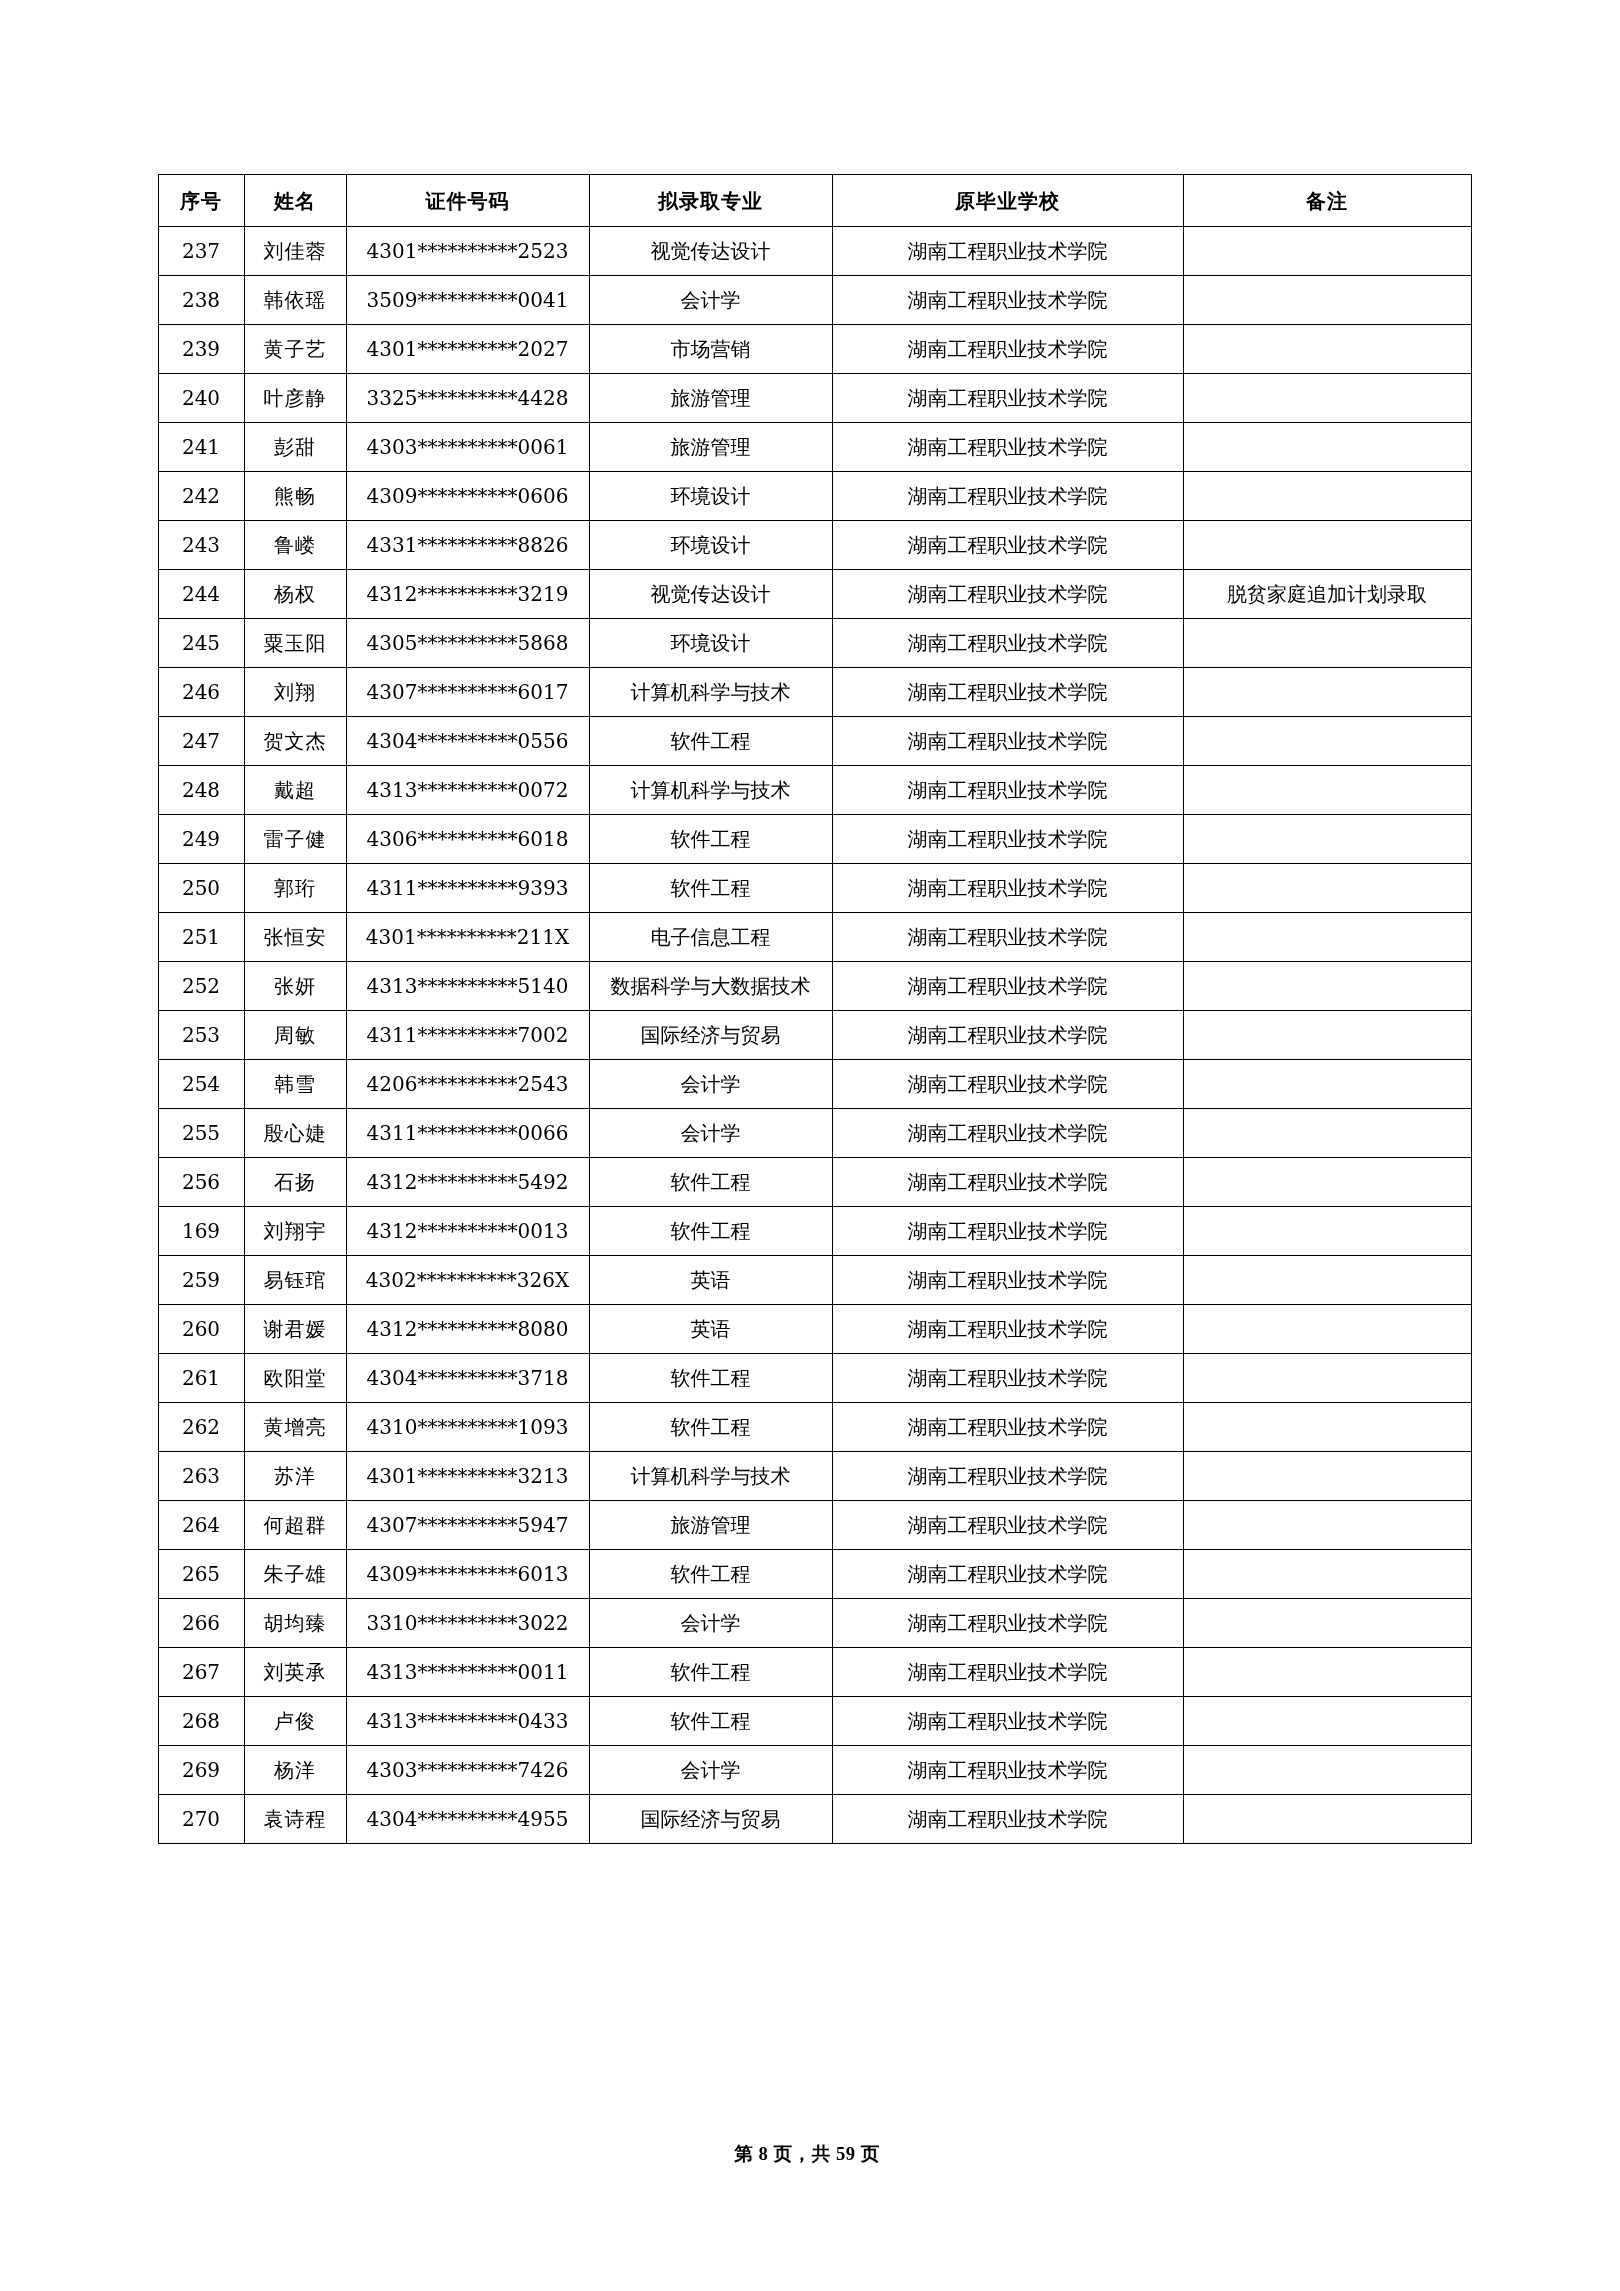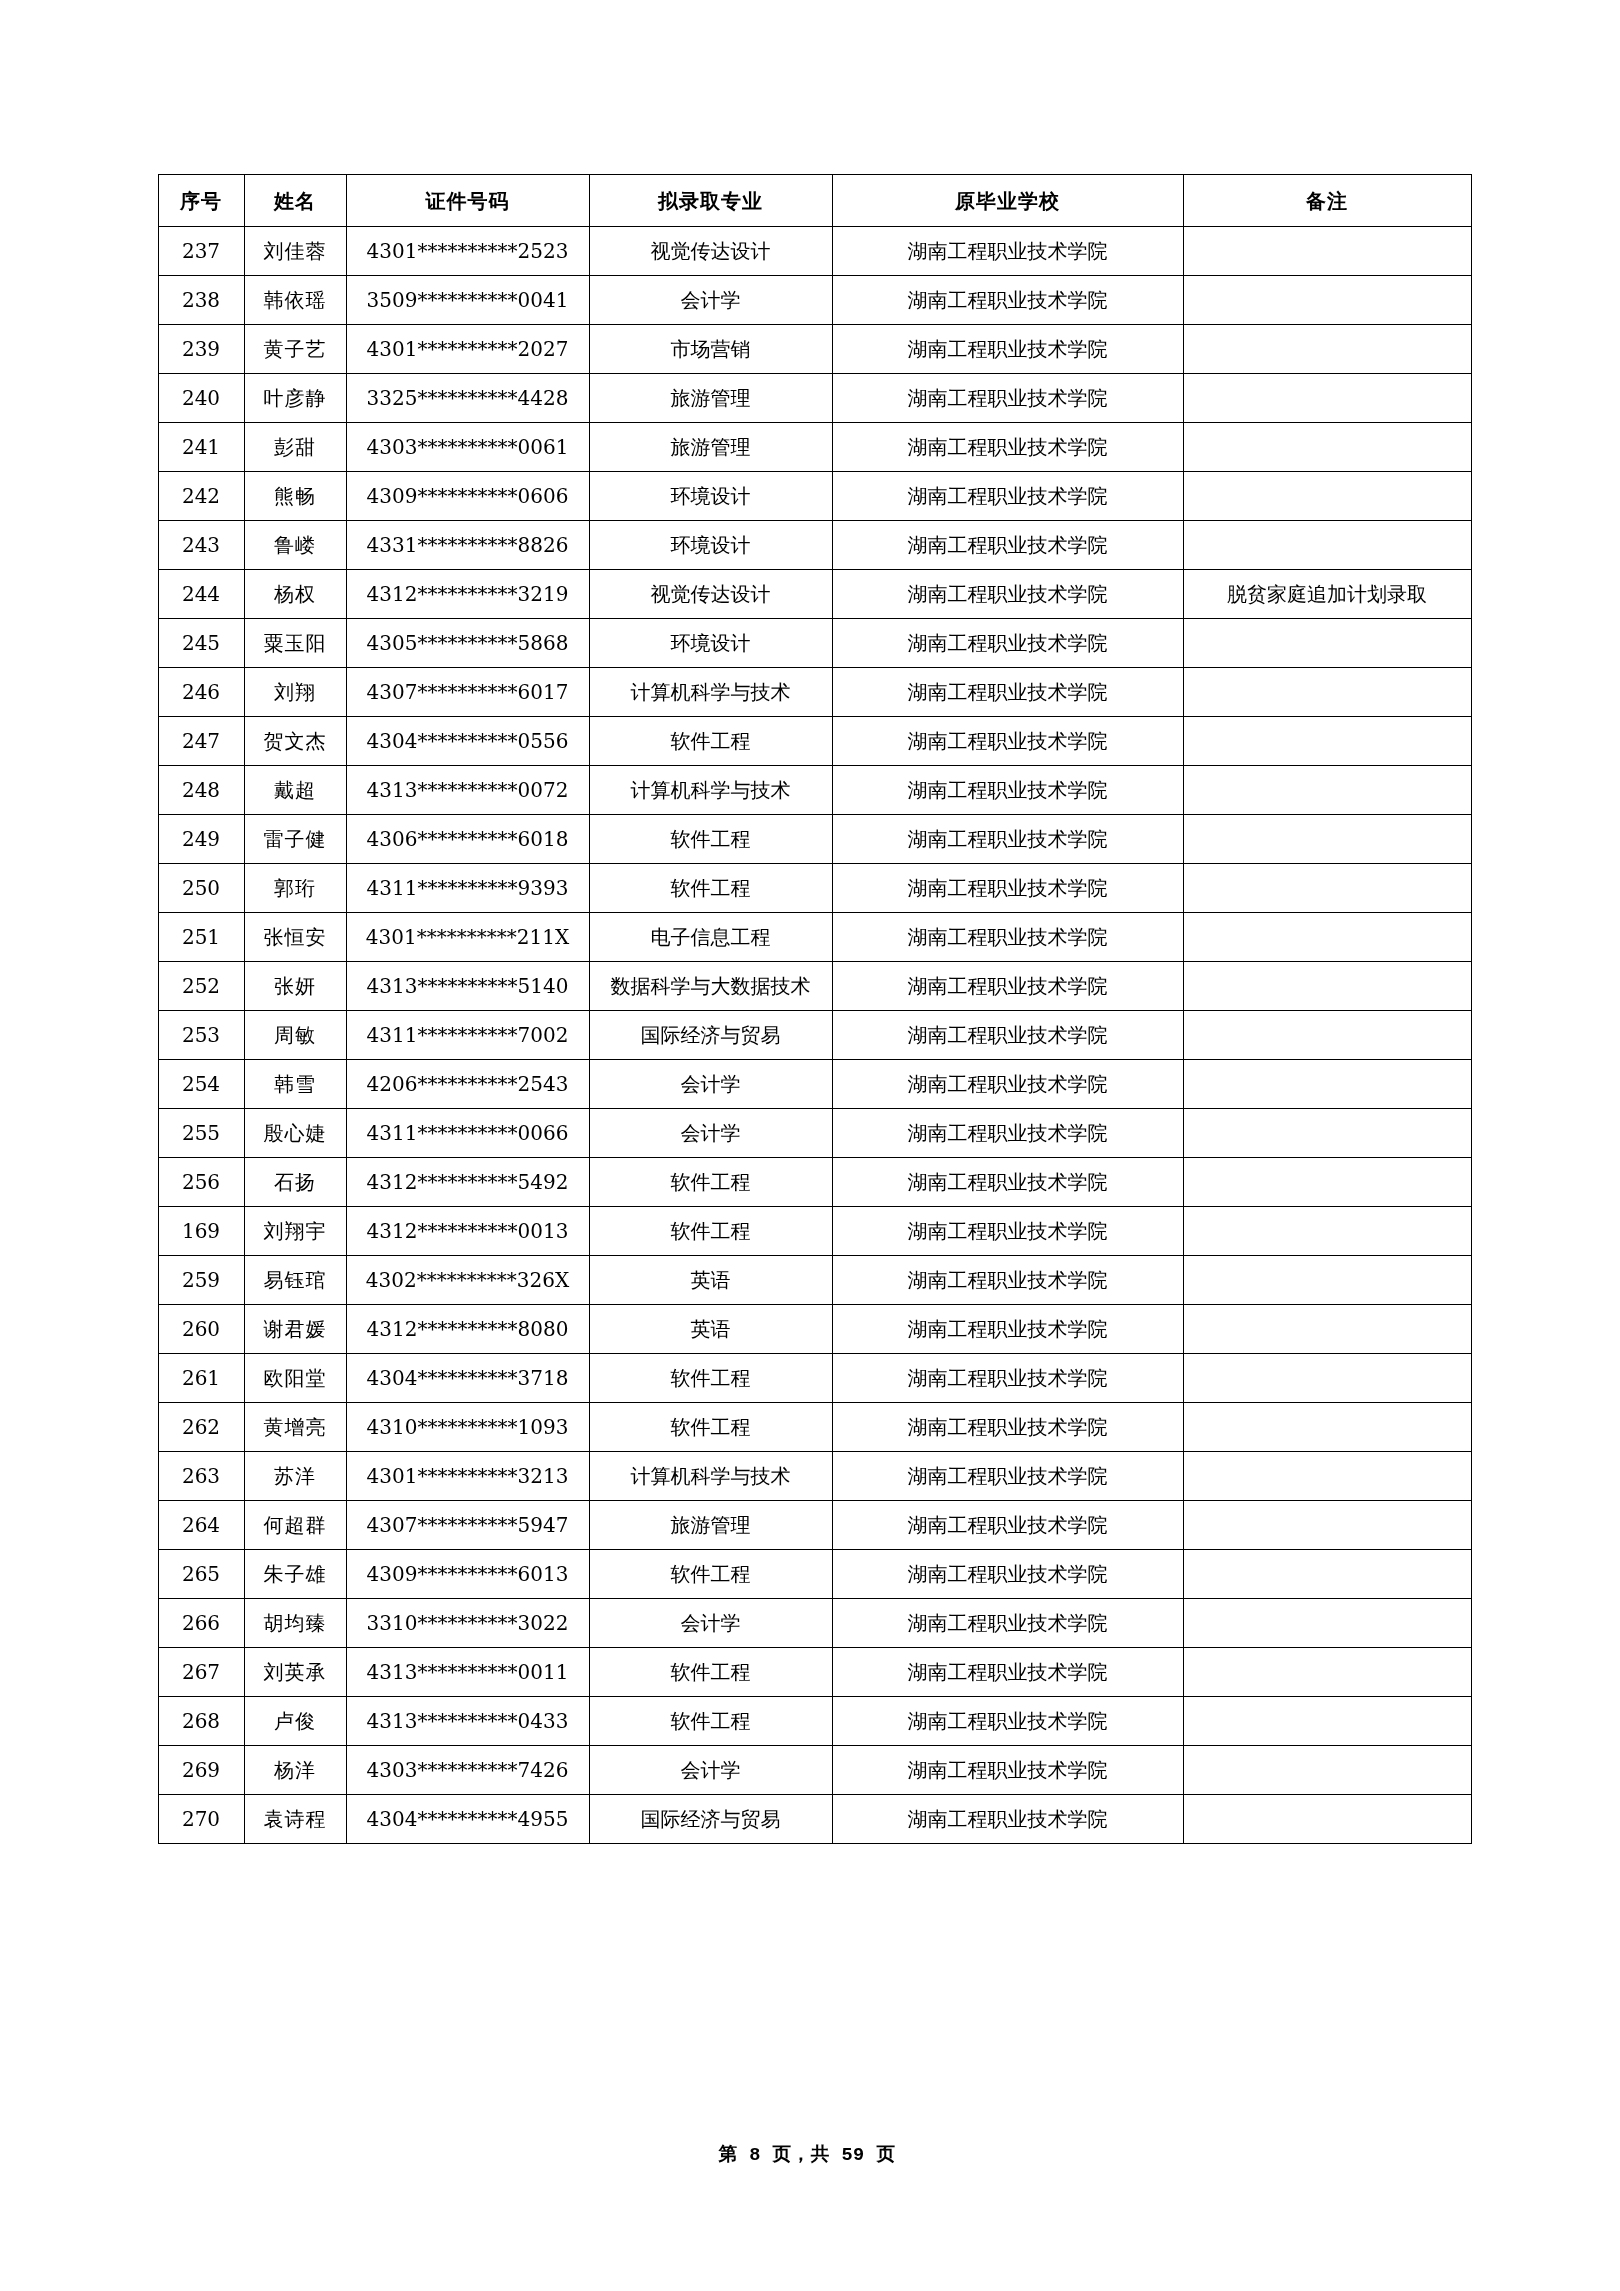--- a/index.html
+++ b/index.html
@@ -69,21 +69,21 @@
     font-size: 19.6px;
   }
   .footer {
     position: absolute;
     left: 0;
     right: 6px;
     bottom: 125px;
     text-align: center;
     font-size: 18.6px;
     font-weight: bold;
-    font-family: Liberation Mono, monospace;
+    font-family: Liberation Serif, serif;
     letter-spacing: 0.5px;
   }
 </style>
 </head>
 <body>
 
 <div class="page">
   <div class="table-wrap">
     <table class="roster">
       <colgroup>

